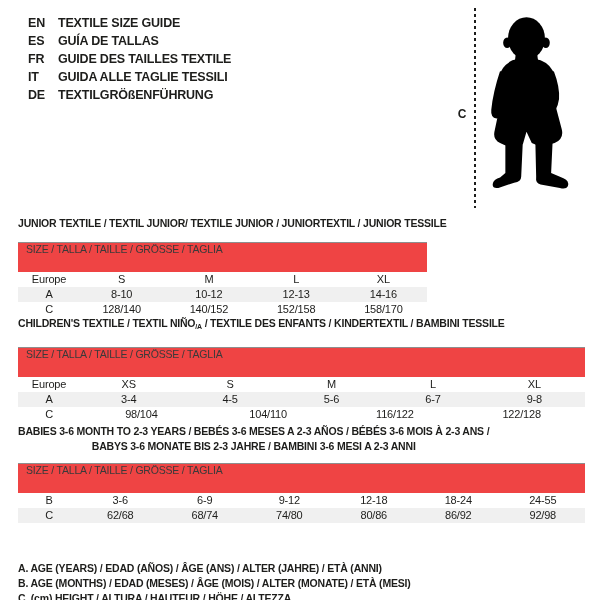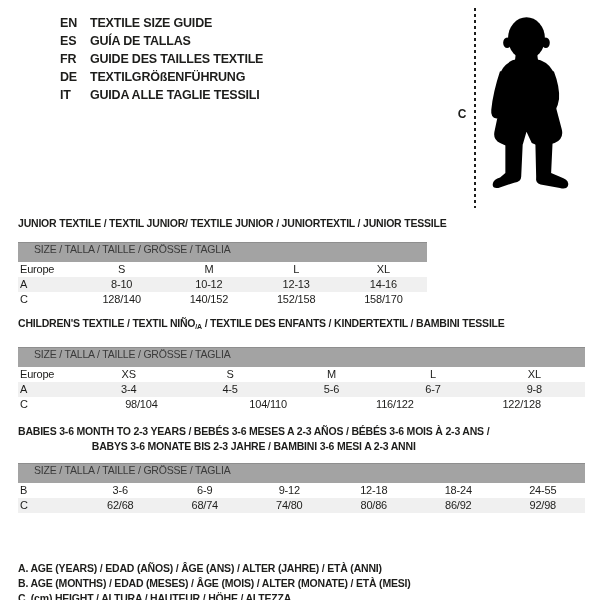--- a/index.html
+++ b/index.html
@@ -9,49 +9,49 @@
     width:600px; height:600px;
     background:#ffffff;
     font-family:"Liberation Sans", sans-serif;
     color:#1d1d1b;
     letter-spacing:-0.2px;
     overflow:hidden;
   }
   
   .lang-block { position:absolute; left:28px; top:14px; }
   .lang-row { display:flex; height:18px; align-items:center; }
-  .lang-code { width:30px; font-weight:bold; font-size:12.5px;margin-left:32px; }
+  .lang-code { width:30px; font-weight:bold; font-size:12.5px; }
   .lang-title { font-weight:bold; font-size:12.5px; white-space:nowrap; }
   
   .height-line {
     position:absolute; left:474px; top:8px; width:2px; height:200px;
     background:repeating-linear-gradient(to bottom, #1d1d1b 0 3px, transparent 3px 6px);
   }
   .figure-label {
     position:absolute; left:453px; top:107px; width:18px;
     font-weight:bold; font-size:12px; text-align:center;
   }
   .baby-figure { position:absolute; left:486px; top:6px; width:88px; height:202px; }
   
   .tbl-title { position:absolute; left:18px; font-weight:bold; font-size:10.5px; white-space:nowrap;text-align:center; }
   .tbl-title .subsc { font-size:7px; position:relative; top:2px; }
   .two-line { line-height:15px; }
   .size-table { position:absolute; left:18px; }
   .size-table.narrow { width:409px; }
   .size-table.wide { width:567px; }
   .thead {
-    height:20px; line-height:13px;
-    background:#a3a3a3; border-top:1px solid #8e8e8e;
-    font-size:10.5px; color:#3a3a3a; padding-left:16px;
+    height:30px; line-height:13px;
+    background:#ef4444; border-top:1px solid #8e8e8e;
+    font-size:10.5px; color:#3a3a3a; padding-left:8px;
     white-space:nowrap; overflow:hidden;
   }
   .tr { display:flex; height:15px; line-height:15px; font-size:11px; }
   .tr.striped { background:#f0f0f0; }
   .td { flex:1; text-align:center; white-space:nowrap; }
-  .td.label { flex:0 0 60px; text-align:left; padding-left:2px; }
+  .td.label { flex:0 0 60px; text-align:center; padding-left:2px; }
   
   .notes { position:absolute; left:18px; top:525px;margin-top:36px; }
   .note-line { height:15px; line-height:15px; font-weight:bold; font-size:10.5px; white-space:nowrap; }
 </style>
 </head>
 <body>
 
 <div class="lang-block">
   <div class="lang-row">
     <span class="lang-code">EN</span>
@@ -59,26 +59,26 @@
   </div>
   <div class="lang-row">
     <span class="lang-code">ES</span>
     <span class="lang-title">GUÍA DE TALLAS</span>
   </div>
   <div class="lang-row">
     <span class="lang-code">FR</span>
     <span class="lang-title">GUIDE DES TAILLES TEXTILE</span>
   </div>
   <div class="lang-row">
+    <span class="lang-code">IT</span>
+    <span class="lang-title">GUIDA ALLE TAGLIE TESSILI</span>
+  </div>
+  <div class="lang-row">
     <span class="lang-code">DE</span>
     <span class="lang-title">TEXTILGRÖßENFÜHRUNG</span>
-  </div>
-  <div class="lang-row">
-    <span class="lang-code">IT</span>
-    <span class="lang-title">GUIDA ALLE TAGLIE TESSILI</span>
   </div>
 </div>
 
 <div class="height-line"></div>
 <div class="figure-label">C</div>
 <svg class="baby-figure" viewBox="0 0 100 210" xmlns="http://www.w3.org/2000/svg" aria-hidden="true">
   <g fill="#000000">
     <ellipse cx="46" cy="27" rx="21" ry="24"></ellipse>
     <ellipse cx="24" cy="32" rx="4.5" ry="6"></ellipse>
     <ellipse cx="68" cy="32" rx="4.5" ry="6"></ellipse>

